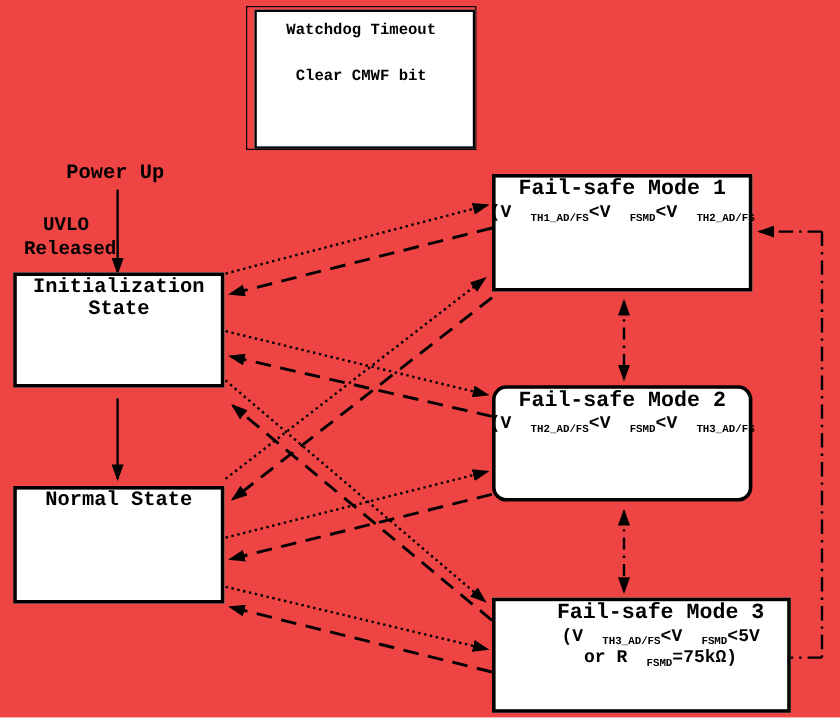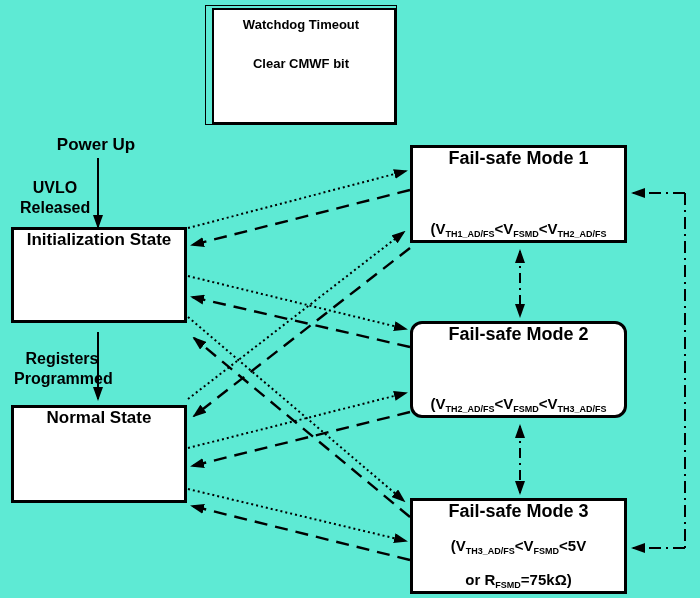--- a/index.html
+++ b/index.html
@@ -1,24 +1,24 @@
 <!DOCTYPE html>
 <html><head>
 <meta charset="utf-8">
 <style>
   html,body{margin:0;padding:0;background:#fff;}
-  .stage{position:relative;width:700px;height:598px;background:#5eead4;overflow:hidden;
-         font-family:Liberation Sans, sans-serif;color:#000;}
+  .stage{position:relative;width:700px;height:598px;background:#ef4444;overflow:hidden;
+         font-family:Liberation Mono, monospace;color:#000;}
   svg.layer{position:absolute;left:0;top:0;width:700px;height:598px;}
   .box{position:absolute;border:3px solid #000;background:#fff;display:flex;
-       flex-direction:column;align-items:center;justify-content:space-between;text-align:center;}
+       flex-direction:column;align-items:center;justify-content:flex-start;text-align:center;}
   .state-label{font-weight:bold;font-size:17px;}
   .mode-title{font-weight:bold;font-size:18px;line-height:1.15;}
   .cond{font-weight:bold;font-size:15px;line-height:1.2;white-space:nowrap;}
-  .cond .sub{font-size:9px;vertical-align:-3px;}
+  .cond .sub{font-size:9px;vertical-align:-3px;margin-left:16px;}
   .flabel{position:absolute;font-weight:bold;font-size:16px;text-align:center;
           white-space:pre-line;line-height:1.25;}
   .legend-outer{position:absolute;left:205px;top:5px;width:190px;height:118px;
                 border:1px solid #000;}
   .legend-box{position:absolute;left:212px;top:8px;width:180px;height:112px;
               border:2px solid #000;background:#fff;}
   .legend-label{position:absolute;font-weight:bold;font-size:13px;text-align:center;
                 transform:translateX(-50%);white-space:nowrap;}
 </style>
 </head>
@@ -62,39 +62,37 @@
   </svg>
 
   <div class="legend-outer"></div>
   <div class="legend-box"></div>
   <div class="legend-label" style="left:301px;top:17px;">Watchdog Timeout</div>
   <div class="legend-label" style="left:301px;top:56px;">Clear CMWF bit</div>
 
   <div class="flabel" style="left:20px;top:178px;width:70px;">UVLO
 Released</div>
   <div class="flabel" style="left:46px;top:134px;width:100px;font-size:17px;">Power Up</div>
-  <div class="flabel" style="left:14px;top:349px;width:96px;">Registers
-Programmed</div>
 
   <div class="box" style="left:11px;top:227px;width:170px;height:90px;">
     <div class="state-label">Initialization State</div>
   </div>
   <div class="box" style="left:11px;top:405px;width:170px;height:92px;">
     <div class="state-label">Normal State</div>
   </div>
 
   <div class="box" style="left:410px;top:145px;width:211px;height:92px;">
     <div class="mode-title">Fail-safe Mode 1</div>
     <div class="cond"><span>(V</span><span class="sub">TH1_AD/FS</span><span>&lt;V</span><span class="sub">FSMD</span><span>&lt;V</span><span class="sub">TH2_AD/FS</span></div>
   </div>
 
   <div class="box" style="left:410px;top:321px;width:211px;height:91px;border-radius:12px;">
     <div class="mode-title">Fail-safe Mode 2</div>
     <div class="cond"><span>(V</span><span class="sub">TH2_AD/FS</span><span>&lt;V</span><span class="sub">FSMD</span><span>&lt;V</span><span class="sub">TH3_AD/FS</span></div>
   </div>
 
-  <div class="box" style="left:410px;top:498px;width:211px;height:90px;">
+  <div class="box" style="left:410px;top:498px;width:211px;height:90px;padding-left:32px;">
     <div class="mode-title">Fail-safe Mode 3</div>
     <div class="cond"><span>(V</span><span class="sub">TH3_AD/FS</span><span>&lt;V</span><span class="sub">FSMD</span><span>&lt;5V</span></div>
     <div class="cond"><span>or R</span><span class="sub">FSMD</span><span>=75kΩ)</span></div>
   </div>
 
 </div>
 
 </body></html>

